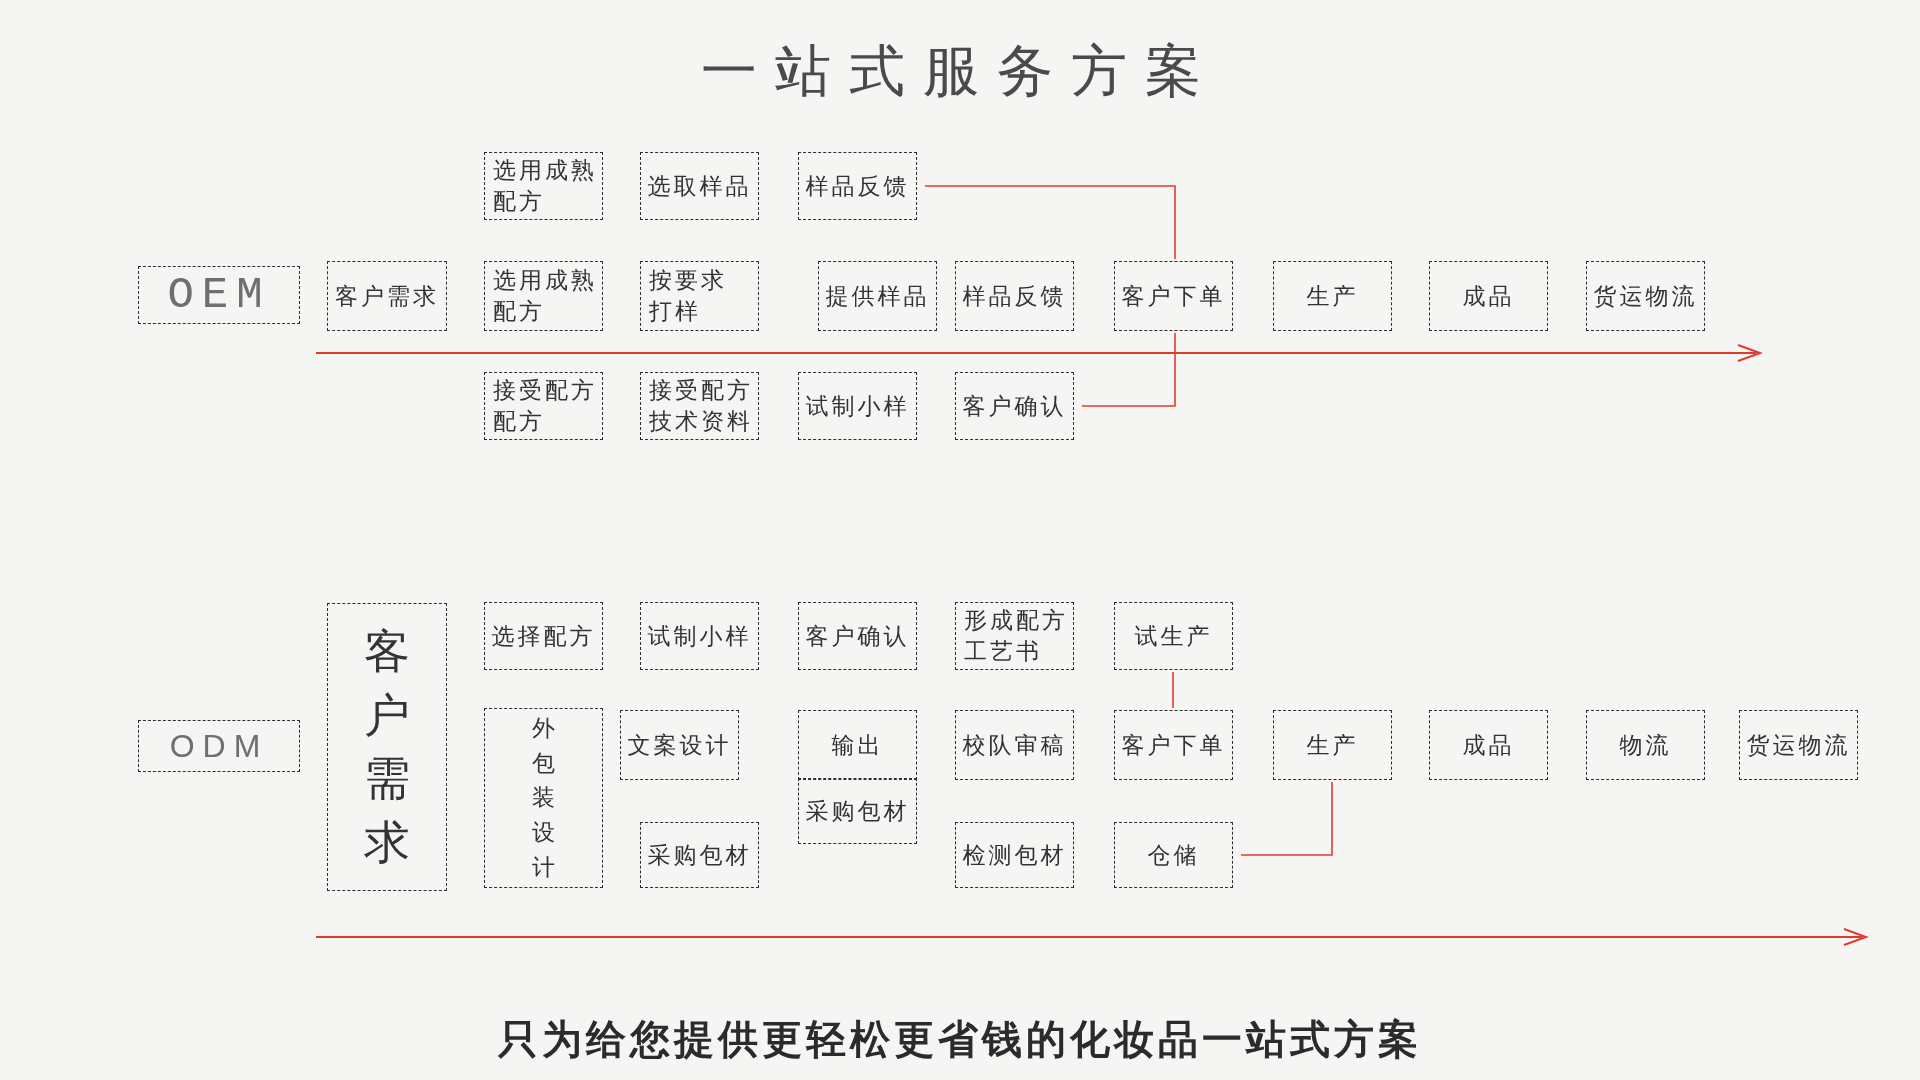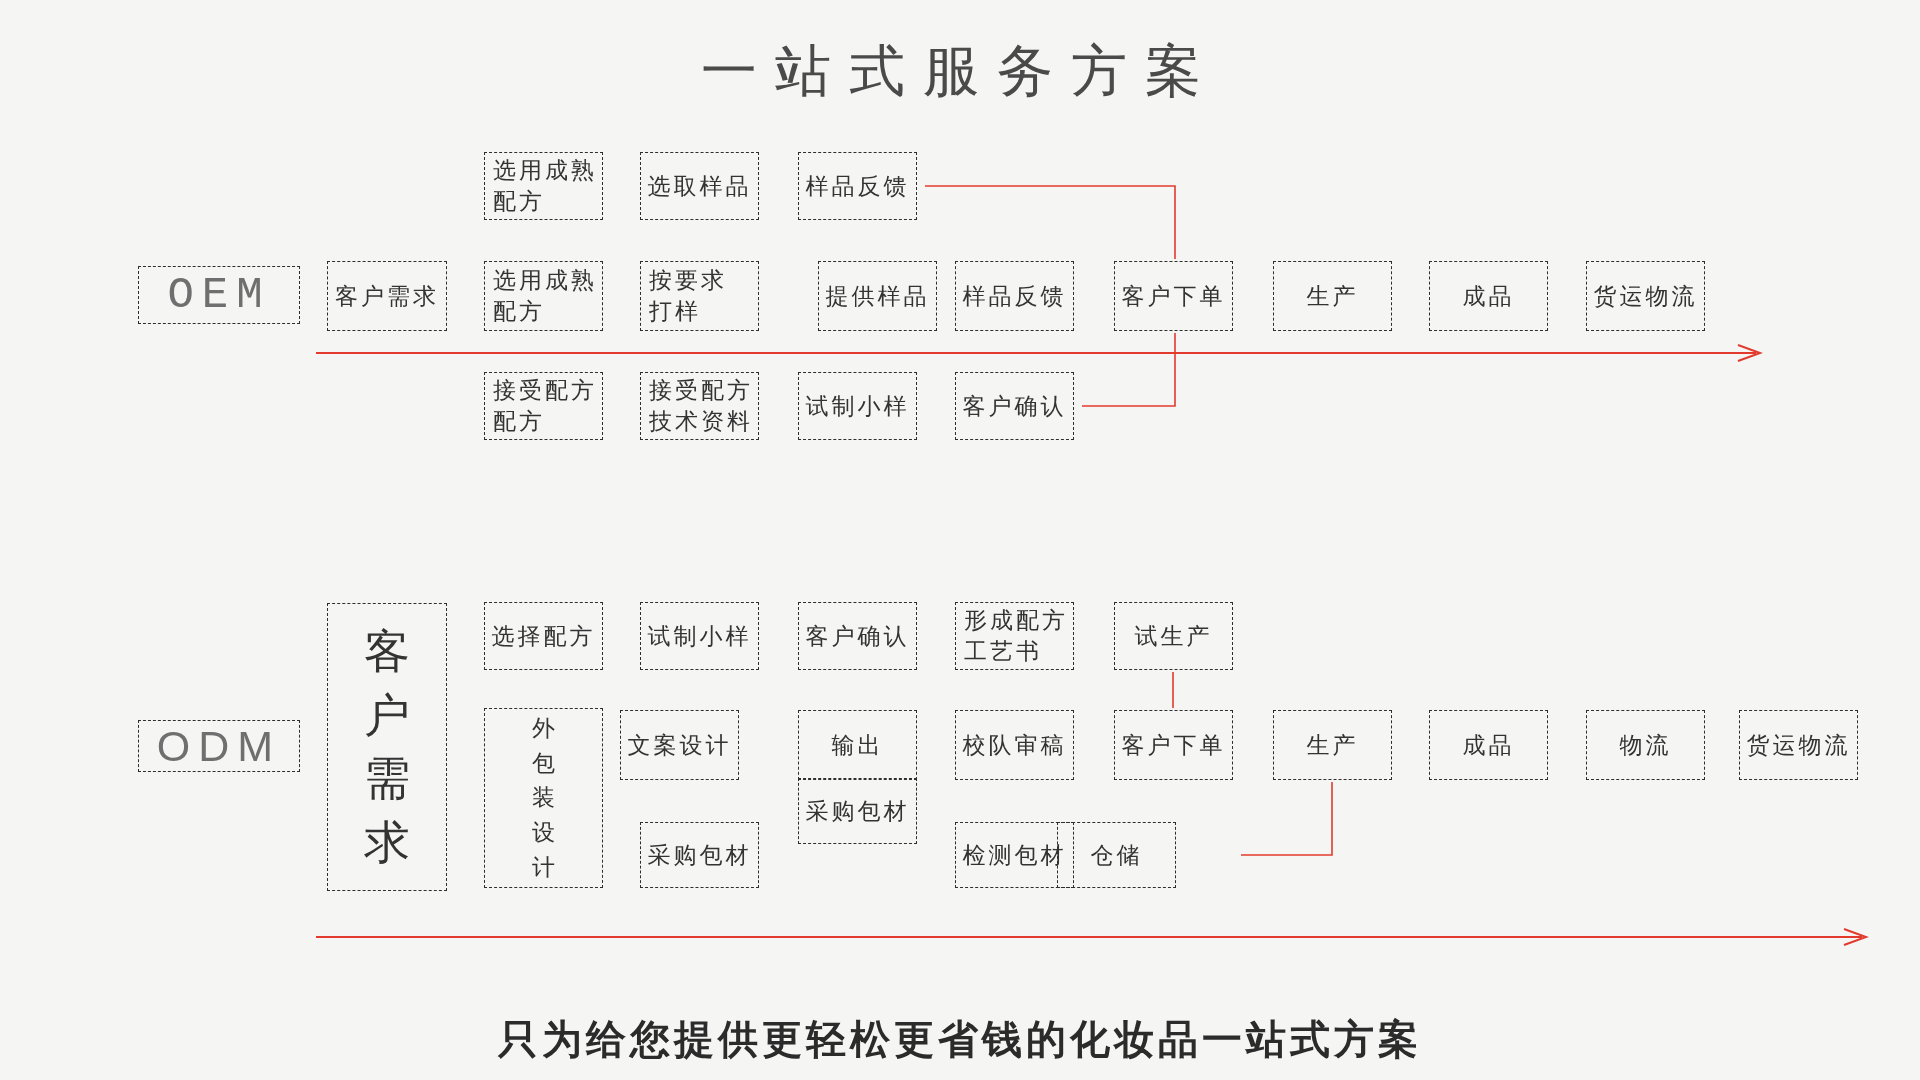--- a/index.html
+++ b/index.html
@@ -83,21 +83,21 @@
 </style>
 </head>
 <body>
 
 <div class="stage" id="stage">
 
   <h1 class="page-title">一站式服务方案</h1>
 
   <div class="section-label" style="left:138px;top:266px;width:162px;height:58px;font-family:Liberation Mono, monospace;">OEM</div>
 
-  <div class="section-label" style="left:138px;top:720px;width:162px;height:52px;font-size:43px;">ODM</div>
+  <div class="section-label" style="left:138px;top:720px;width:162px;height:52px;font-size:32px;">ODM</div>
 
   <svg class="overlay" viewBox="0 0 1920 1080" xmlns="http://www.w3.org/2000/svg">
 
     <polyline points="925,186 1175,186 1175,259" fill="none" stroke="#e23b2e" stroke-width="1.6"></polyline>
 
     <polyline points="1082,406 1175,406 1175,333" fill="none" stroke="#e23b2e" stroke-width="1.6"></polyline>
 
     <polyline points="1173,672 1173,708" fill="none" stroke="#e23b2e" stroke-width="1.6"></polyline>
 
     <polyline points="1241,855 1332,855 1332,782" fill="none" stroke="#e23b2e" stroke-width="1.6"></polyline>
@@ -206,21 +206,21 @@
     </div>
     <div class="box" style="left: 640px; top: 822px; width: 119px; height: 66px;">
       <span class="ln">采购包材</span>
     </div>
     <div class="box" style="left: 798px; top: 778px; width: 119px; height: 66px;">
       <span class="ln">采购包材</span>
     </div>
     <div class="box" style="left: 955px; top: 822px; width: 119px; height: 66px;">
       <span class="ln">检测包材</span>
     </div>
-    <div class="box" style="left: 1057px; top: 822px; width: 119px; height: 66px;">
+    <div class="box" style="left: 1114px; top: 822px; width: 119px; height: 66px;">
       <span class="ln">仓储</span>
     </div>
     <div class="box vert v-big" style="left: 327px; top: 603px; width: 120px; height: 288px;">
       <span class="ln">客</span>
       <span class="ln">户</span>
       <span class="ln">需</span>
       <span class="ln">求</span>
     </div>
     <div class="box vert v-small" style="left: 484px; top: 708px; width: 119px; height: 180px;">
       <span class="ln">外</span>

